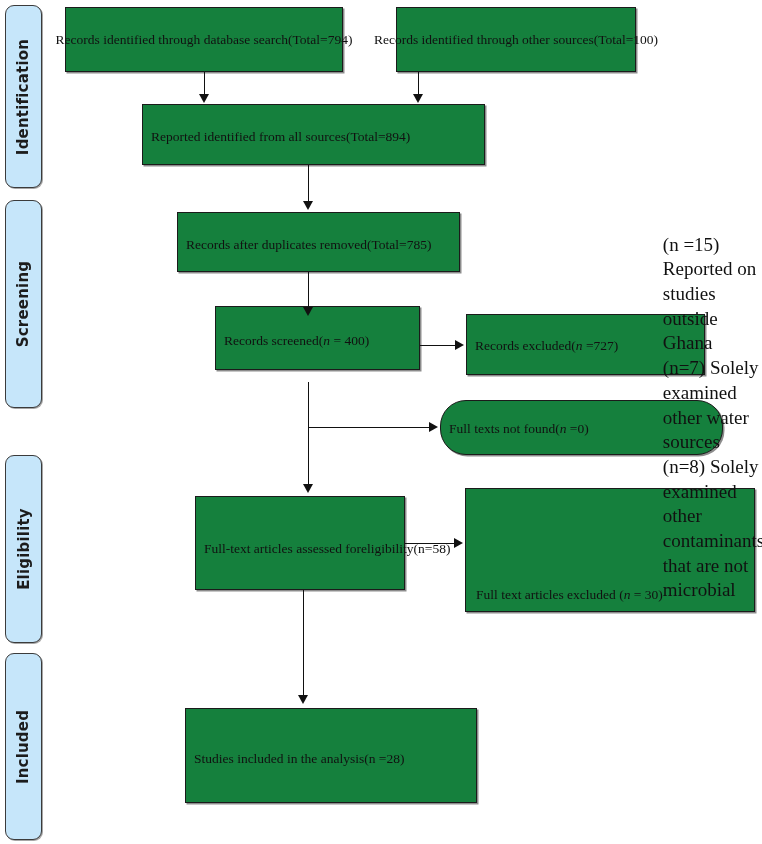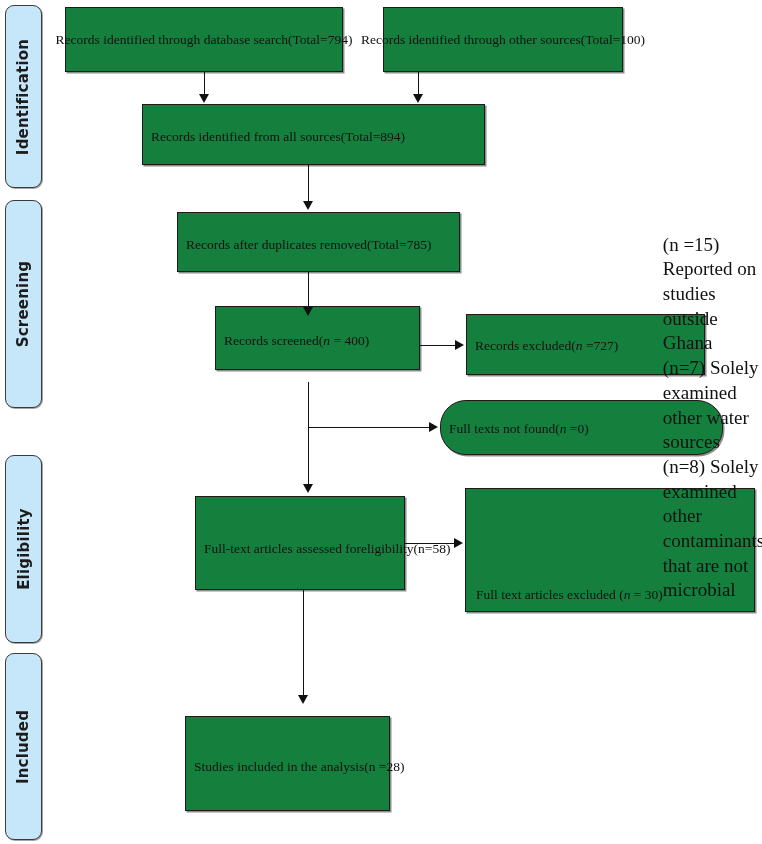--- a/index.html
+++ b/index.html
@@ -101,27 +101,27 @@
 
   <div class="stage" style="top:653px;height:187px;">
     <span class="stage-label">Included</span>
   </div>
 
   <div class="box centered" style="left:65px;top:7px;width:278px;height:65px;">
     <span class="line">Records identified through database search</span>
     <span class="line">(Total=794)</span>
   </div>
 
-  <div class="box centered" style="left:383px;top:7px;width:240px;height:65px;">
+  <div class="box centered" style="left:396px;top:7px;width:240px;height:65px;">
     <span class="line">Records identified through other sources</span>
     <span class="line">(Total=100)</span>
   </div>
 
   <div class="box" style="left:142px;top:104px;width:343px;height:61px;padding-top:10px;">
-    <span class="line">Records identified from all sources</span>
+    <span class="line">Reported identified from all sources</span>
     <span class="line">(Total=894)</span>
   </div>
 
   <div class="box" style="left:177px;top:212px;width:283px;height:60px;padding-top:10px;">
     <span class="line">Records after duplicates removed</span>
     <span class="line">(Total=785)</span>
   </div>
 
   <div class="box" style="left:215px;top:306px;width:205px;height:64px;padding-top:10px;">
     <span class="line">Records screened</span>
@@ -146,21 +146,21 @@
 
   <div class="box left-align" style="left:465px;top:488px;width:290px;height:124px;padding:10px 10px 8px 10px;">
     <span class="hdr"><span>Full text articles excluded (</span><em class="stat">n</em><span> = 30)</span></span>
     <div class="reasons">
       <div class="wrapline">(n =15) Reported on studies outside Ghana</div>
       <div class="wrapline">(n=7) Solely examined other water sources</div>
       <div class="wrapline">(n=8) Solely examined other contaminants that are not microbial</div>
     </div>
   </div>
 
-  <div class="box" style="left:185px;top:708px;width:205px;height:95px;padding-top:11px;margin-top:8px;">
+  <div class="box" style="left:185px;top:708px;width:292px;height:95px;padding-top:11px;">
     <span class="line">Studies included in the analysis</span>
     <span class="line">(n =28)</span>
   </div>
 
   <div class="vline" style="left:204px;top:72px;height:24px;"></div>
   <div class="arrow-down" style="left:198.5px;top:94px;"></div>
 
   <div class="vline" style="left:418px;top:72px;height:24px;"></div>
   <div class="arrow-down" style="left:412.5px;top:94px;"></div>
 

